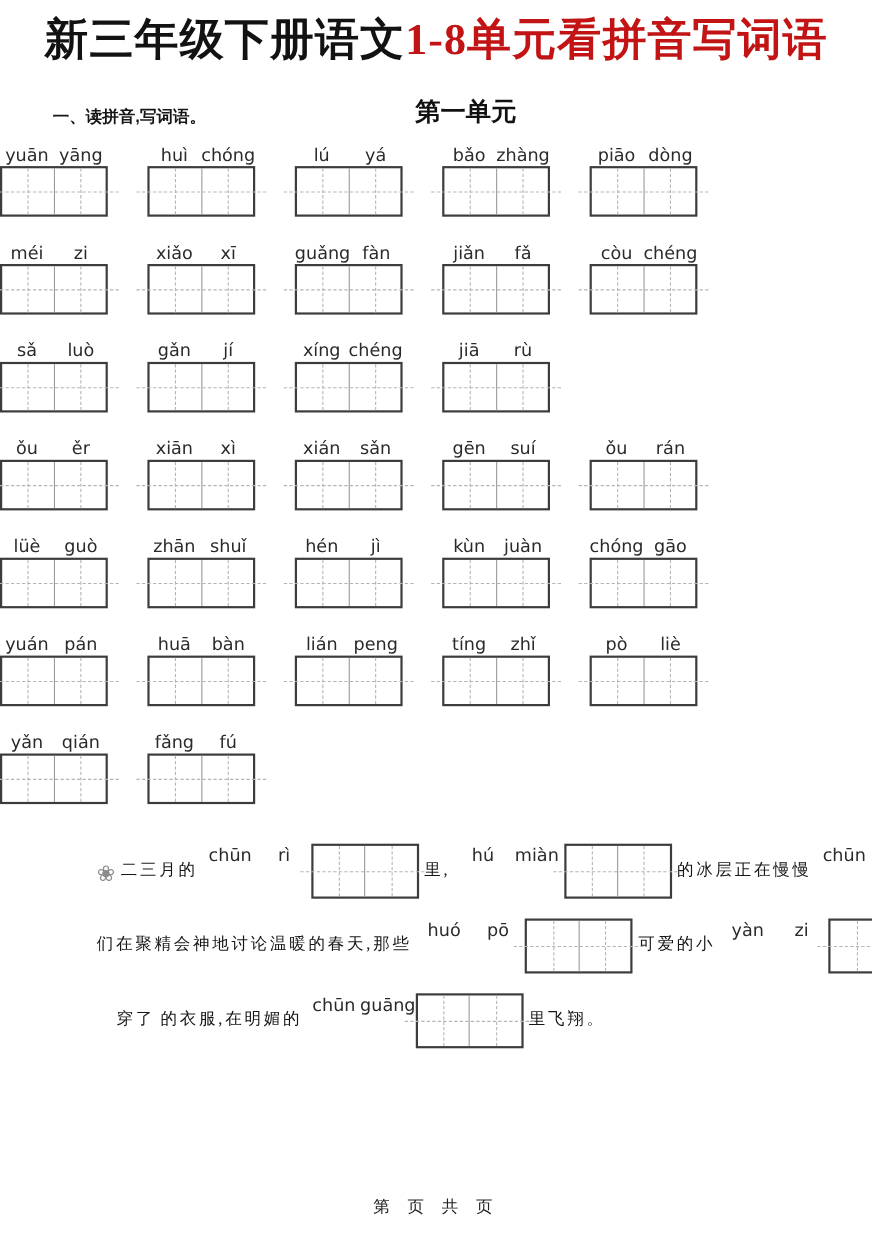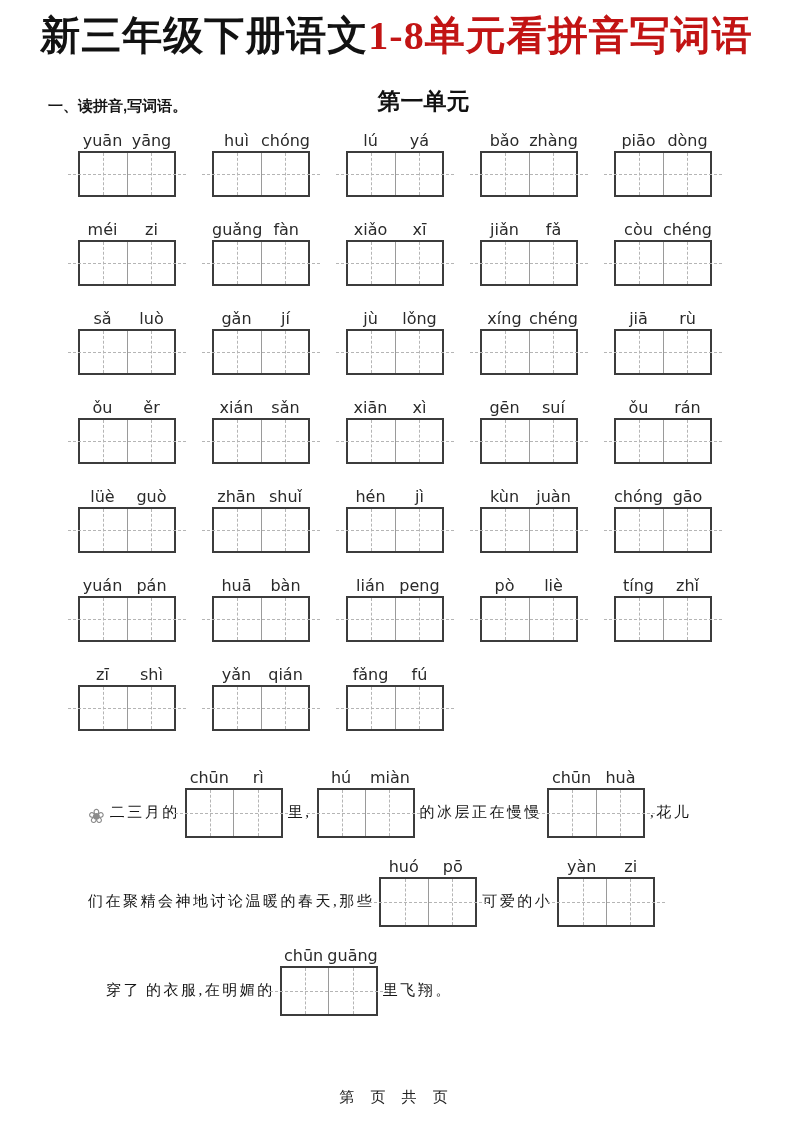--- a/index.html
+++ b/index.html
@@ -34,21 +34,21 @@
     color:#111;
   }
   .instruction{
     margin-top:-20px;
     margin-left:48px;
     font-weight:bold;
     font-size:15px;
     color:#161616;
   }
   
-  #word-grid{margin-left:78px;margin-top:14px;}
+  #word-grid{margin-top:14px;}
   .word-row{display:flex;gap:36px;margin-bottom:22px;}
   .word-cell{width:98px;}
   .pinyin-label{
     display:flex;width:98px;height:21px;line-height:21px;
     font-family:"DejaVu Sans",sans-serif;
     font-size:16px;color:#2a2a2a;white-space:nowrap;
   }
   .pinyin-label span{flex:1;text-align:center;}
   
   .wbox{
@@ -73,21 +73,21 @@
     display:flex;align-items:flex-end;
     margin-left:88px;margin-top:18px;gap:5px;
   }
   .sentence.s3{margin-left:106px;}
   .sentence .txt{
     font-family:"Liberation Serif",serif;
     font-size:15px;letter-spacing:2.5px;color:#151515;
     margin-bottom:13px;white-space:nowrap;line-height:26px;
   }
   .flower{font-size:20px;color:#8c8c8c;margin-bottom:11px;line-height:22px;}
-  .blank{display:flex;flex-direction:column;}
+  .blank{display:flex;flex-direction:row;}
   .sbox{height:50px;}
   
   .footer{
     position:absolute;top:1088px;left:0;right:0;
     text-align:center;font-size:15px;letter-spacing:6px;color:#222;
   }
 </style>
 </head>
 <body>
 
@@ -163,42 +163,42 @@
             <span>zi</span>
           </div>
           <div class="wbox">
             <span class="wcell"></span>
             <span class="wcell"></span>
             <span class="hdash"></span>
           </div>
         </div>
         <div class="word-cell">
           <div class="pinyin-label">
+            <span>xiǎo</span>
+            <span>xī</span>
+          </div>
+          <div class="wbox">
+            <span class="wcell"></span>
+            <span class="wcell"></span>
+            <span class="hdash"></span>
+          </div>
+        </div>
+        <div class="word-cell">
+          <div class="pinyin-label">
             <span>guǎng</span>
             <span>fàn</span>
           </div>
           <div class="wbox">
             <span class="wcell"></span>
             <span class="wcell"></span>
             <span class="hdash"></span>
           </div>
         </div>
         <div class="word-cell">
           <div class="pinyin-label">
-            <span>xiǎo</span>
-            <span>xī</span>
-          </div>
-          <div class="wbox">
-            <span class="wcell"></span>
-            <span class="wcell"></span>
-            <span class="hdash"></span>
-          </div>
-        </div>
-        <div class="word-cell">
-          <div class="pinyin-label">
             <span>jiǎn</span>
             <span>fǎ</span>
           </div>
           <div class="wbox">
             <span class="wcell"></span>
             <span class="wcell"></span>
             <span class="hdash"></span>
           </div>
         </div>
         <div class="word-cell">
@@ -231,31 +231,20 @@
             <span>jí</span>
           </div>
           <div class="wbox">
             <span class="wcell"></span>
             <span class="wcell"></span>
             <span class="hdash"></span>
           </div>
         </div>
         <div class="word-cell">
           <div class="pinyin-label">
-            <span>jù</span>
-            <span>lǒng</span>
-          </div>
-          <div class="wbox">
-            <span class="wcell"></span>
-            <span class="wcell"></span>
-            <span class="hdash"></span>
-          </div>
-        </div>
-        <div class="word-cell">
-          <div class="pinyin-label">
             <span>xíng</span>
             <span>chéng</span>
           </div>
           <div class="wbox">
             <span class="wcell"></span>
             <span class="wcell"></span>
             <span class="hdash"></span>
           </div>
         </div>
         <div class="word-cell">
@@ -277,42 +266,42 @@
             <span>ěr</span>
           </div>
           <div class="wbox">
             <span class="wcell"></span>
             <span class="wcell"></span>
             <span class="hdash"></span>
           </div>
         </div>
         <div class="word-cell">
           <div class="pinyin-label">
+            <span>xiān</span>
+            <span>xì</span>
+          </div>
+          <div class="wbox">
+            <span class="wcell"></span>
+            <span class="wcell"></span>
+            <span class="hdash"></span>
+          </div>
+        </div>
+        <div class="word-cell">
+          <div class="pinyin-label">
             <span>xián</span>
             <span>sǎn</span>
           </div>
           <div class="wbox">
             <span class="wcell"></span>
             <span class="wcell"></span>
             <span class="hdash"></span>
           </div>
         </div>
         <div class="word-cell">
           <div class="pinyin-label">
-            <span>xiān</span>
-            <span>xì</span>
-          </div>
-          <div class="wbox">
-            <span class="wcell"></span>
-            <span class="wcell"></span>
-            <span class="hdash"></span>
-          </div>
-        </div>
-        <div class="word-cell">
-          <div class="pinyin-label">
             <span>gēn</span>
             <span>suí</span>
           </div>
           <div class="wbox">
             <span class="wcell"></span>
             <span class="wcell"></span>
             <span class="hdash"></span>
           </div>
         </div>
         <div class="word-cell">
@@ -413,53 +402,42 @@
             <span>peng</span>
           </div>
           <div class="wbox">
             <span class="wcell"></span>
             <span class="wcell"></span>
             <span class="hdash"></span>
           </div>
         </div>
         <div class="word-cell">
           <div class="pinyin-label">
+            <span>tíng</span>
+            <span>zhǐ</span>
+          </div>
+          <div class="wbox">
+            <span class="wcell"></span>
+            <span class="wcell"></span>
+            <span class="hdash"></span>
+          </div>
+        </div>
+        <div class="word-cell">
+          <div class="pinyin-label">
             <span>pò</span>
             <span>liè</span>
           </div>
           <div class="wbox">
             <span class="wcell"></span>
             <span class="wcell"></span>
             <span class="hdash"></span>
           </div>
         </div>
-        <div class="word-cell">
-          <div class="pinyin-label">
-            <span>tíng</span>
-            <span>zhǐ</span>
-          </div>
-          <div class="wbox">
-            <span class="wcell"></span>
-            <span class="wcell"></span>
-            <span class="hdash"></span>
-          </div>
-        </div>
-      </div>
-      <div class="word-row">
-        <div class="word-cell">
-          <div class="pinyin-label">
-            <span>zī</span>
-            <span>shì</span>
-          </div>
-          <div class="wbox">
-            <span class="wcell"></span>
-            <span class="wcell"></span>
-            <span class="hdash"></span>
-          </div>
-        </div>
+      </div>
+      <div class="word-row">
         <div class="word-cell">
           <div class="pinyin-label">
             <span>yǎn</span>
             <span>qián</span>
           </div>
           <div class="wbox">
             <span class="wcell"></span>
             <span class="wcell"></span>
             <span class="hdash"></span>
           </div>

